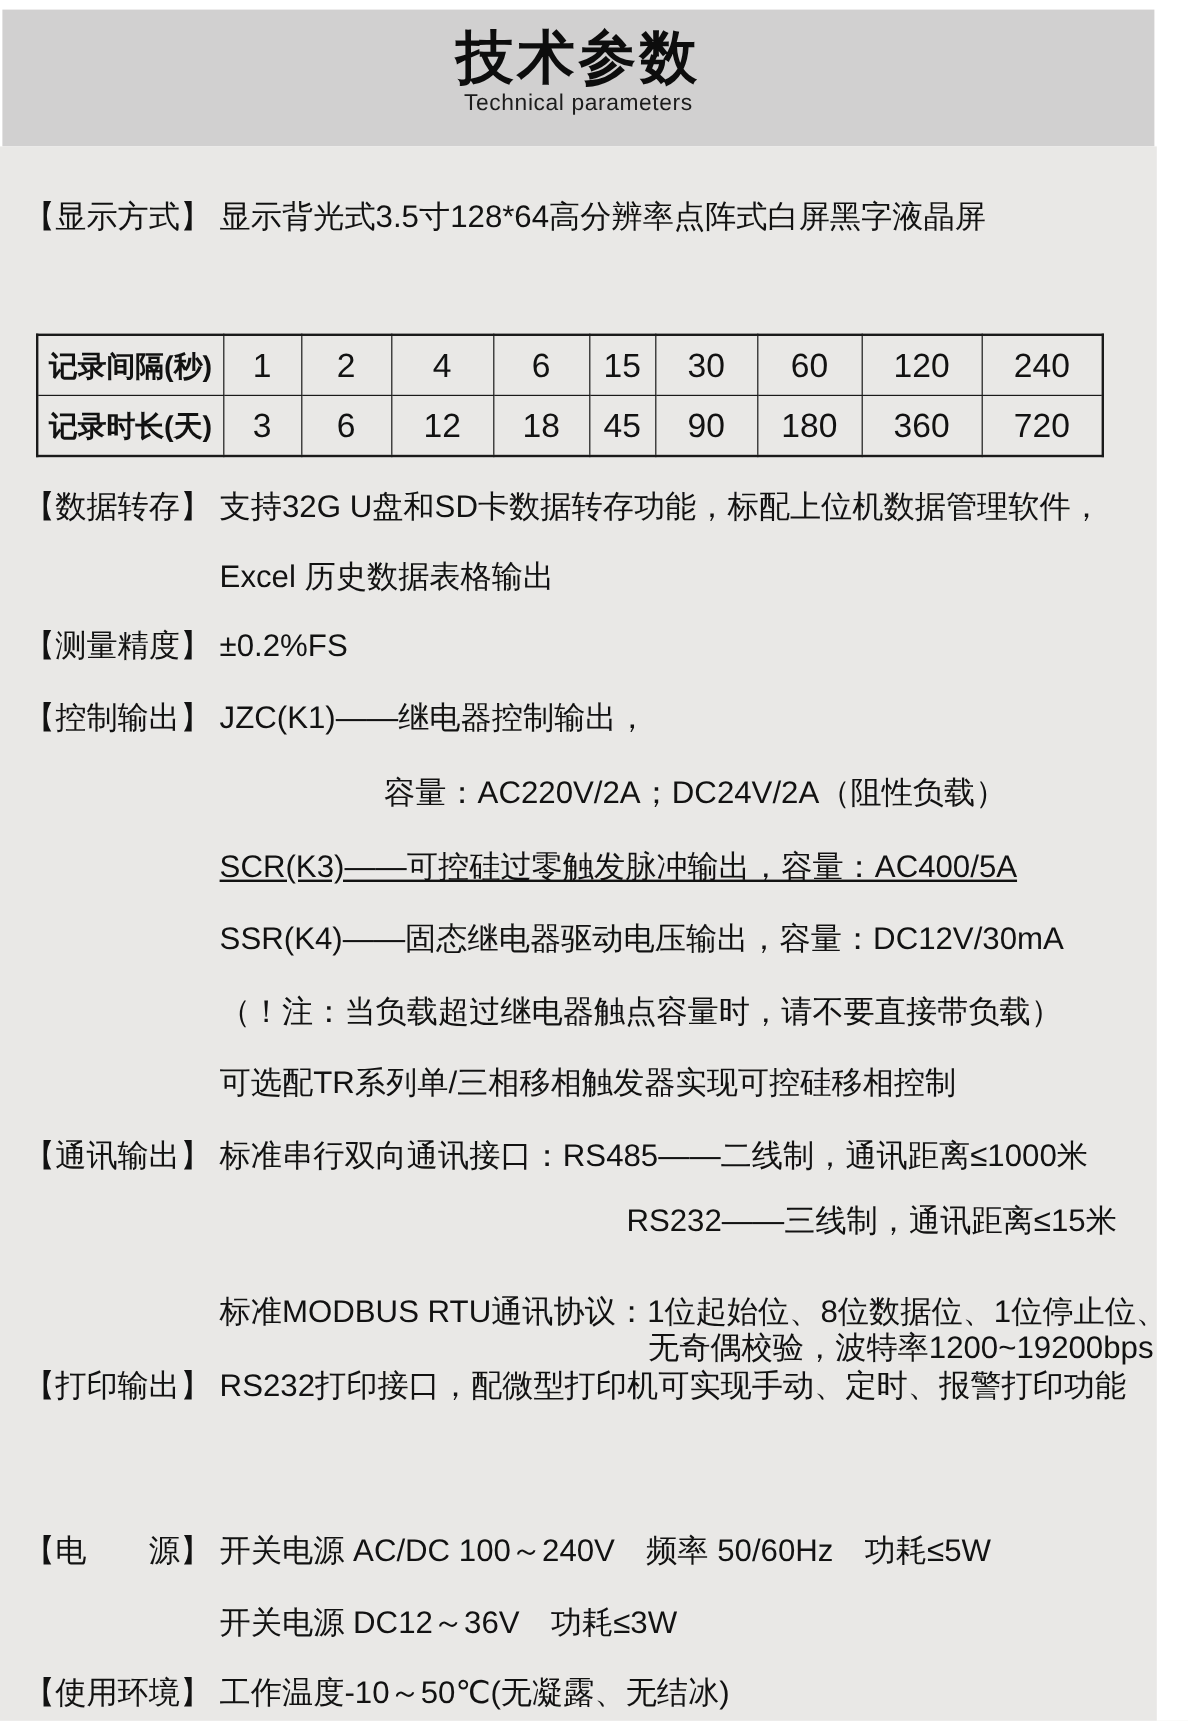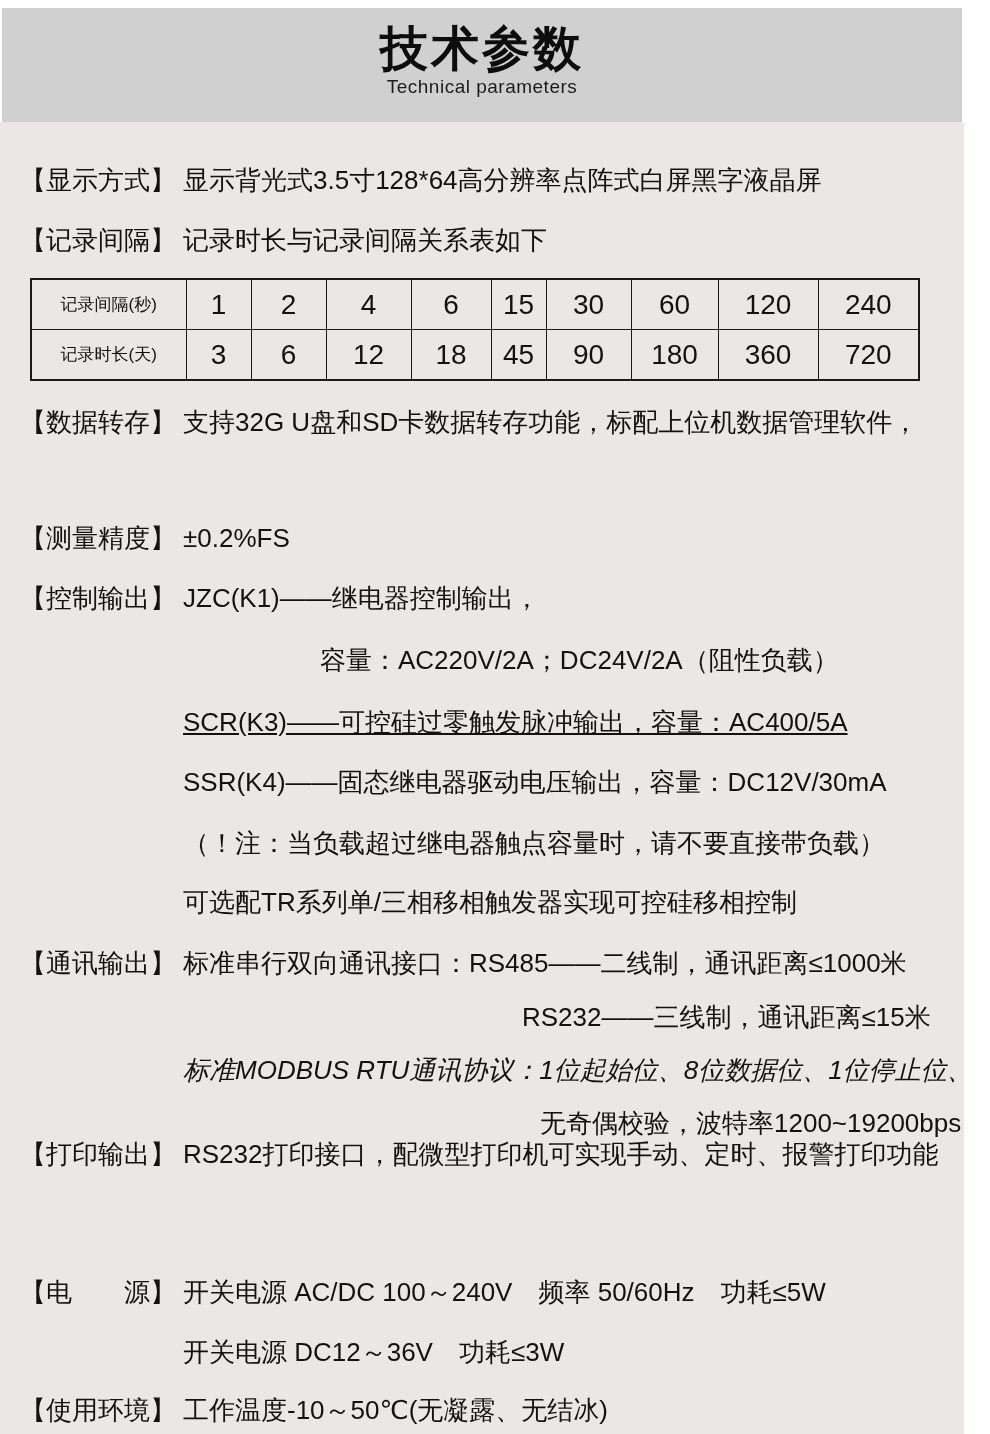--- a/index.html
+++ b/index.html
@@ -38,58 +38,55 @@
   .r-data2{top:463px;}
   .r-accuracy{top:521px;}
   .r-ctrl1{top:581px;}
   .r-ctrl2{top:643px;}
   .r-ctrl3{top:705px;text-decoration:underline;}
   .r-ctrl4{top:765px;}
   .r-ctrl5{top:826px;}
   .r-ctrl6{top:885px;}
   .r-comm1{top:946px;}
   .r-comm2{top:1000px;}
-  .r-comm3{top:1053px;font-style:italic;}
+  .r-comm3{top:1076px;}
   .r-comm4{top:1106px;}
   .r-print{top:1137px;}
   .r-feed{top:1215px;}
   .r-power1{top:1275px;}
   .r-power2{top:1335px;}
   .r-env{top:1393px;}
   
   .rec-table{
     position:absolute;top:278px;left:30px;
     border-collapse:collapse;table-layout:fixed;
     border:2px solid #1a1a1a;background:transparent;
   }
   .rec-table td{
     border:1px solid #1a1a1a;height:49px;text-align:center;vertical-align:middle;
     font-size:28px;color:#121212;padding:0;font-weight:500;
   }
-  .rec-table td.hcell{font-size:17px;font-weight:400;}
+  .rec-table td.hcell{font-size:24px;font-weight:700;}
 </style>
 </head>
 <body>
 
 <div class="page">
 
   <div class="header-band">
     <div class="title">技术参数</div>
     <div class="subtitle">Technical parameters</div>
   </div>
 
   <div class="body-band"></div>
 
   <div class="row r-display">
     <span class="lbl">【显示方式】</span><span class="txt">显示背光式3.5寸128*64高分辨率点阵式白屏黑字液晶屏</span>
   </div>
 
-  <div class="row r-record">
-    <span class="lbl">【记录间隔】</span><span class="txt">记录时长与记录间隔关系表如下</span>
-  </div>
 
   <table class="rec-table">
     <colgroup>
       <col style="width:155px">
         <col style="width:65px">
         <col style="width:75px">
         <col style="width:85px">
         <col style="width:80px">
         <col style="width:55px">
         <col style="width:85px">
@@ -120,20 +117,23 @@
       <td>90</td>
       <td>180</td>
       <td>360</td>
       <td>720</td>
     </tr>
   </tbody>
     </table>
 
   <div class="row r-data1">
     <span class="lbl">【数据转存】</span><span class="txt">支持32G U盘和SD卡数据转存功能，标配上位机数据管理软件，</span>
+  </div>
+  <div class="row cont r-data2">
+    <span class="txt">Excel 历史数据表格输出</span>
   </div>
 
   <div class="row r-accuracy">
     <span class="lbl">【测量精度】</span><span class="txt">±0.2%FS</span>
   </div>
 
   <div class="row r-ctrl1">
     <span class="lbl">【控制输出】</span><span class="txt">JZC(K1)——继电器控制输出，</span>
   </div>
   <div class="row ind2 r-ctrl2">

